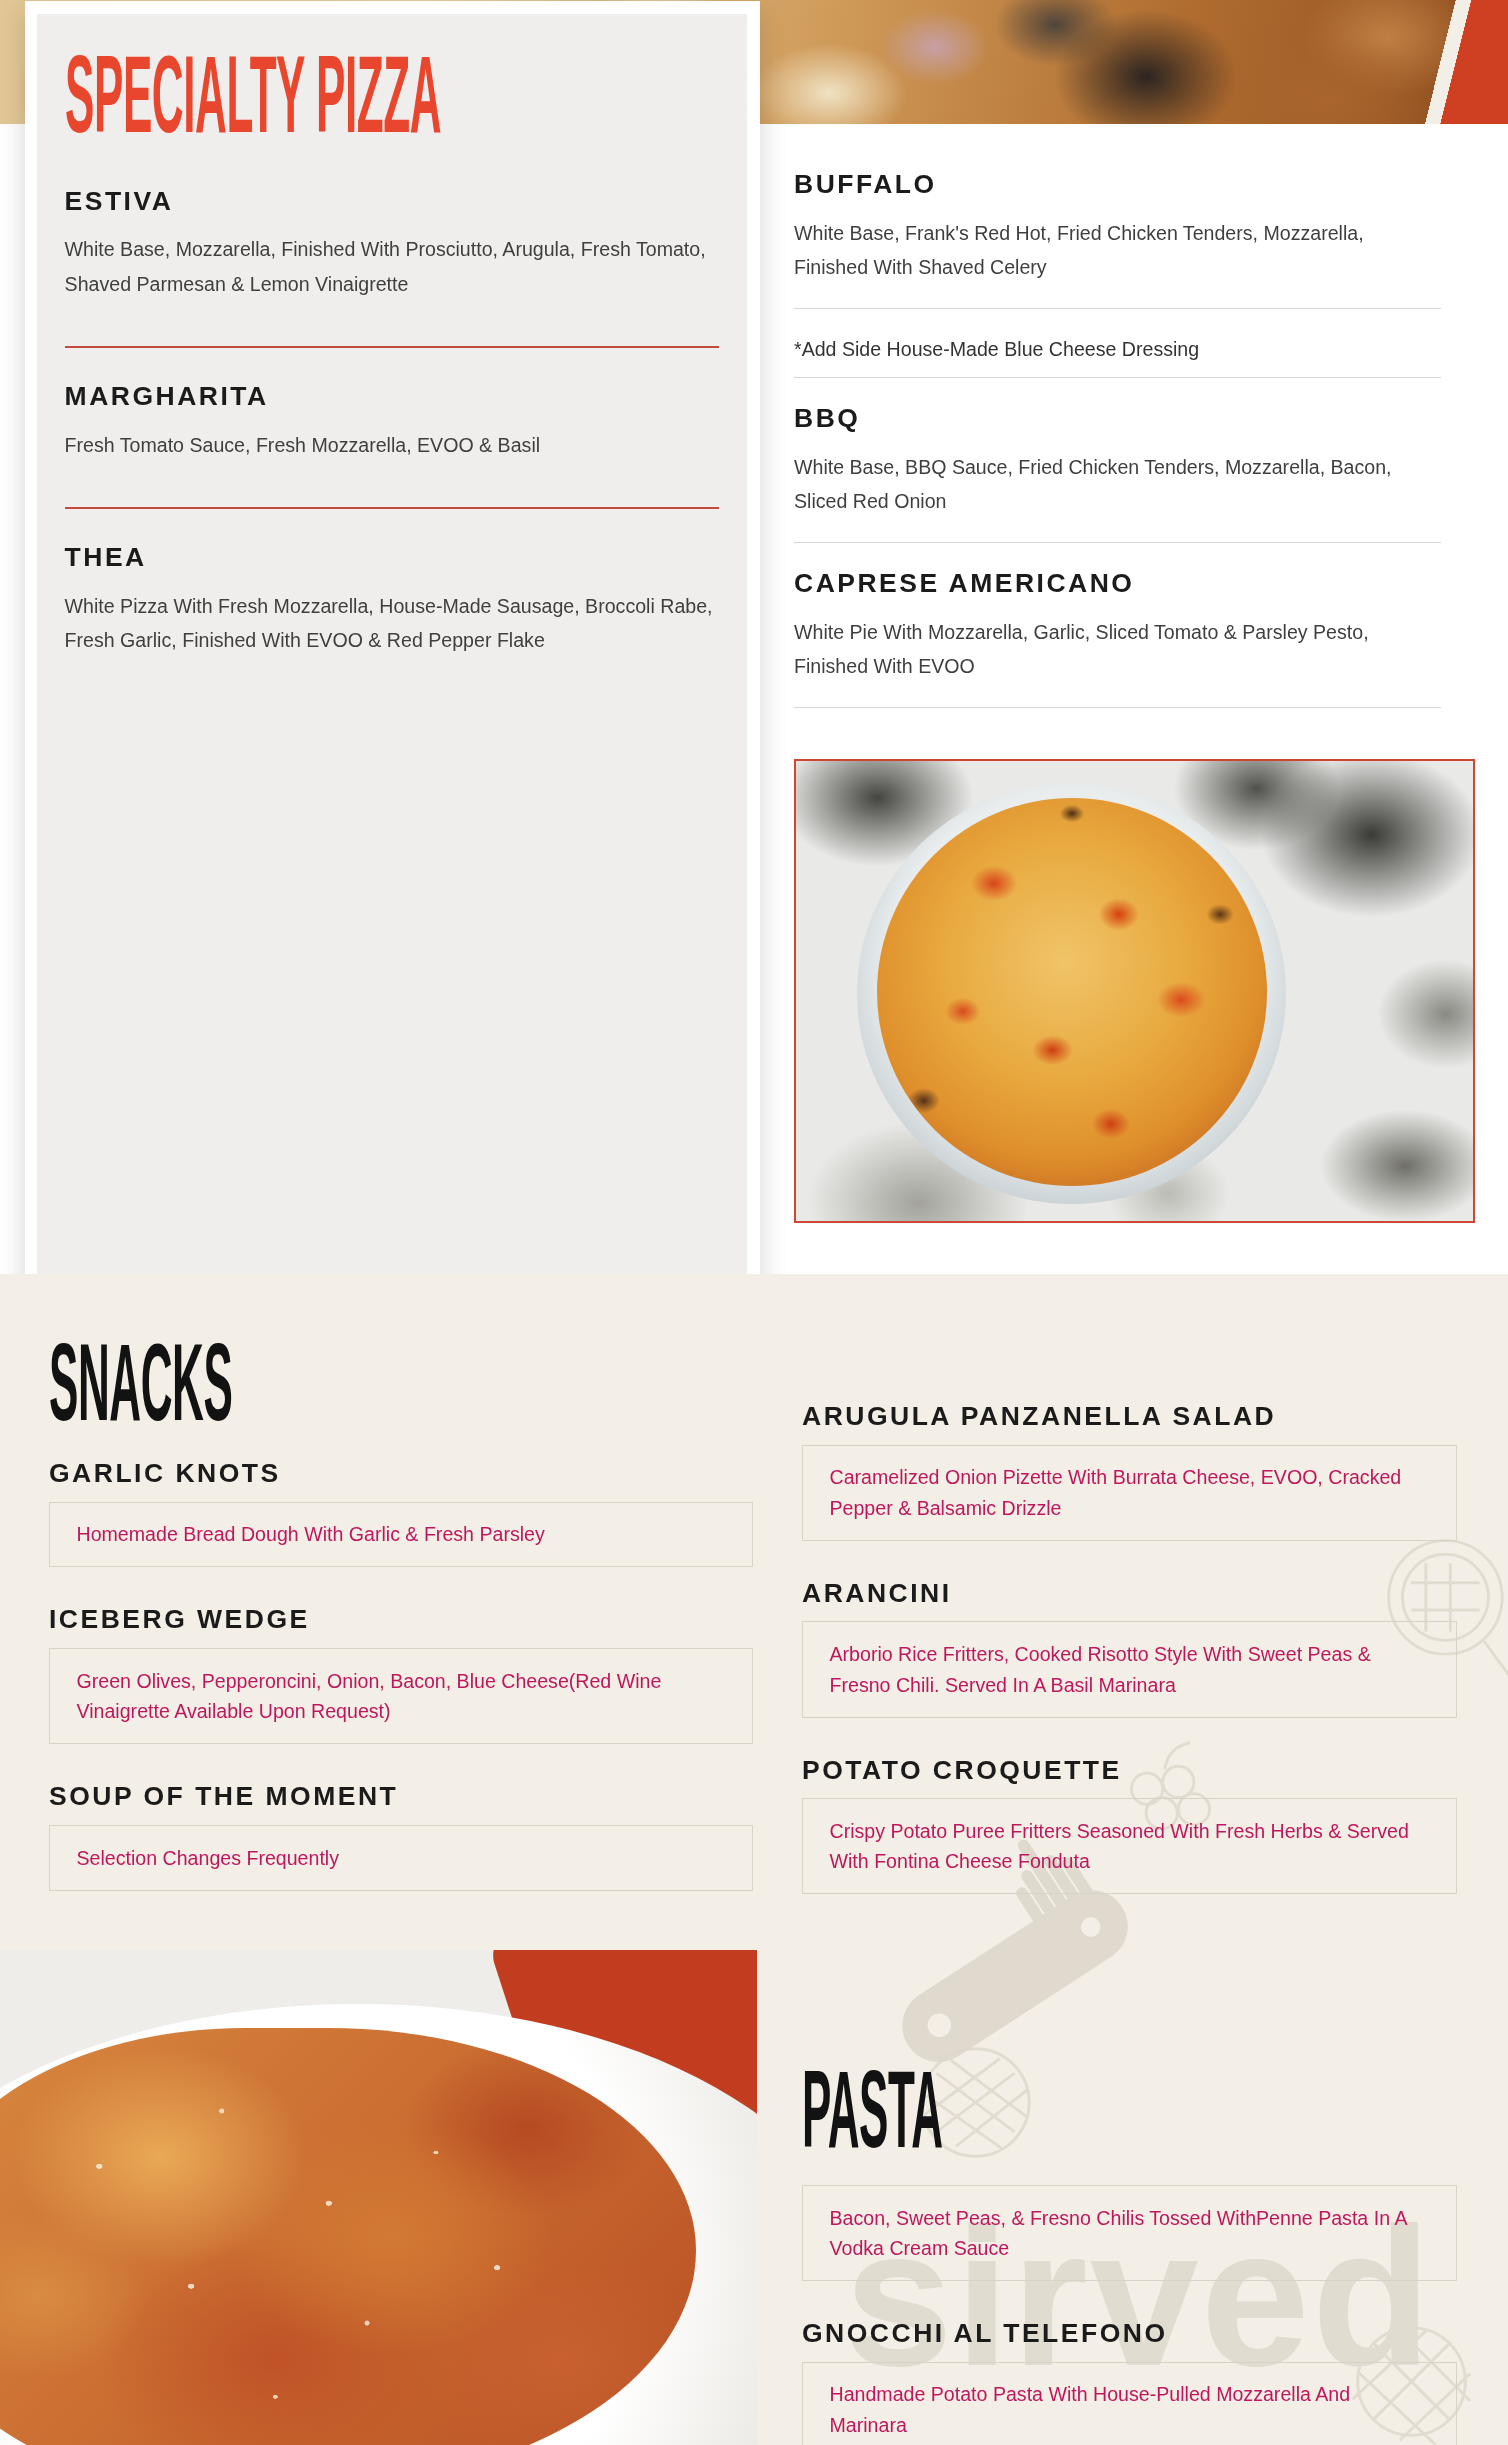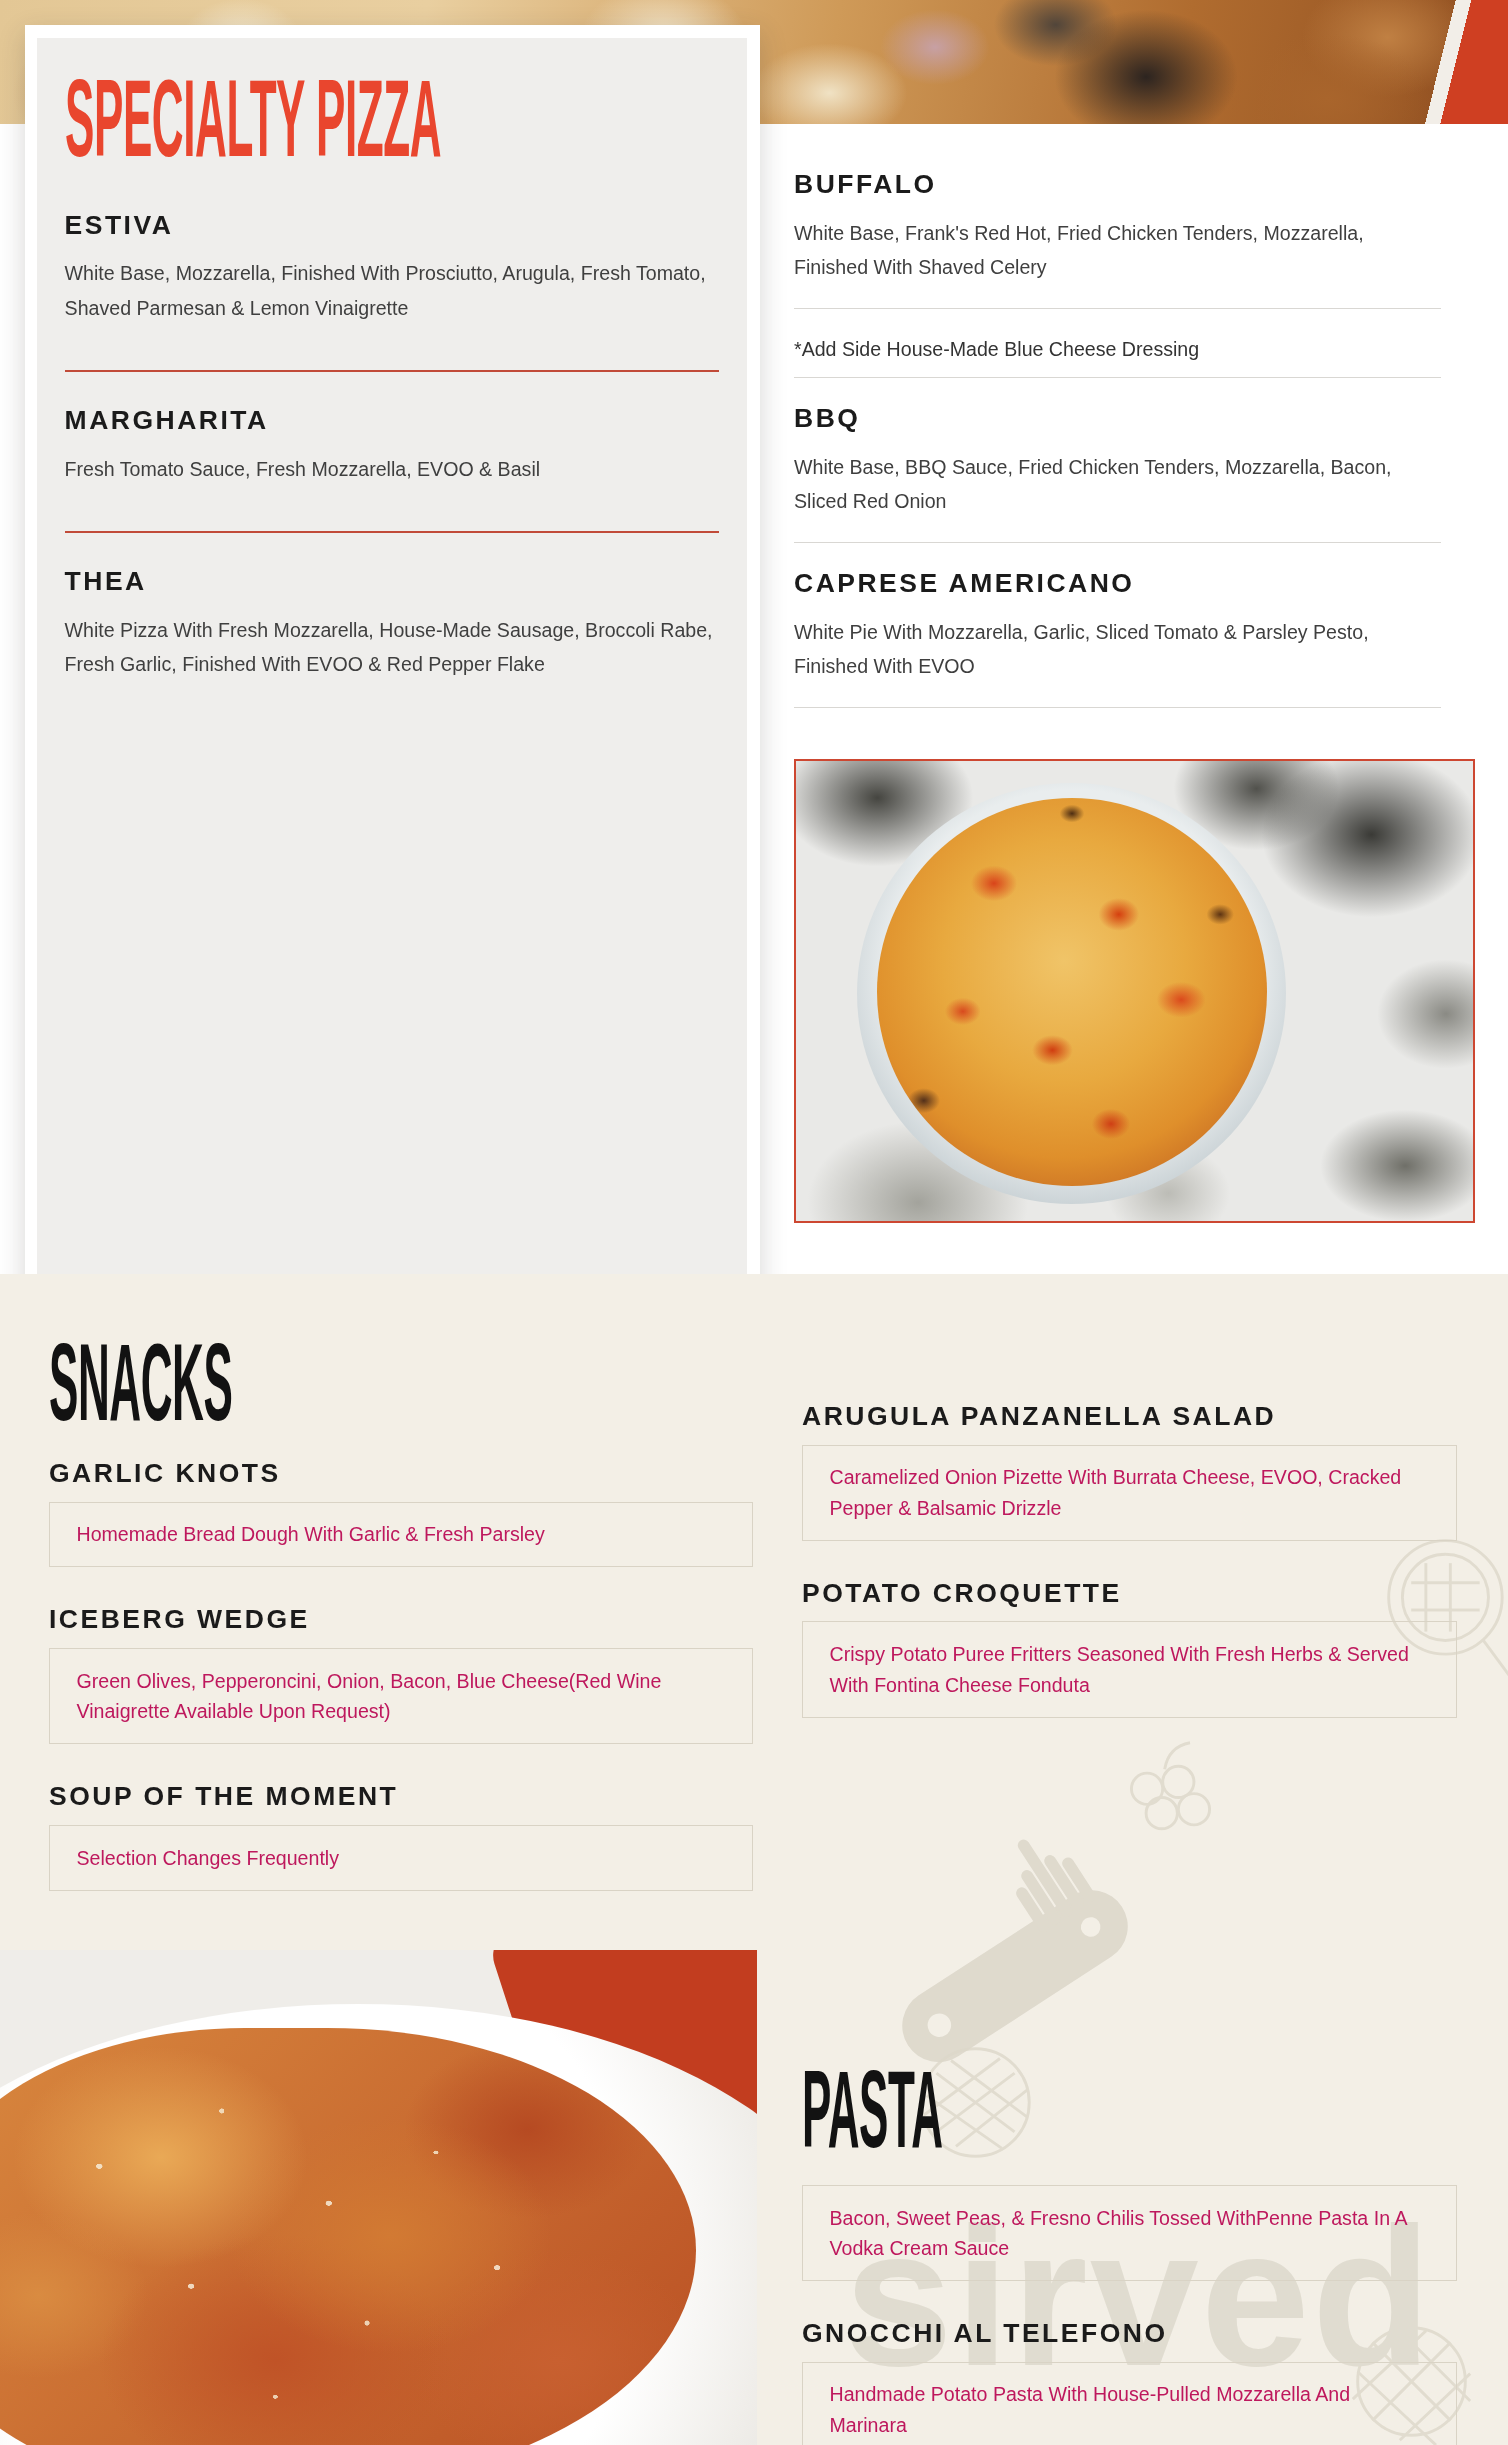--- a/index.html
+++ b/index.html
@@ -23,21 +23,21 @@
       radial-gradient(98px 74px at 30% 60%, #e9d3ab 0%, rgba(233,211,171,0) 70%),
       radial-gradient(88px 64px at 16% 35%, #f5ecd6 0%, rgba(245,236,214,0) 70%),
       radial-gradient(108px 83px at 6% 75%, #caa273 0%, rgba(202,162,115,0) 72%),
       radial-gradient(137px 88px at 88% 80%, #a9652c 0%, rgba(169,101,44,0) 75%),
       radial-gradient(118px 83px at 92% 30%, #c08043 0%, rgba(192,128,67,0) 72%),
       linear-gradient(100deg, #e3c795 0%, #e9cfa0 28%, #cf9a58 55%, #b06c2f 78%, #8e4d20 100%);
   }
 
   
   .card {
-    position:absolute; left:24.5px; top:25px; width:735px; height:1344px;
+    position:absolute; left:24.5px; top:1px; width:735px; height:1344px;
     background:#ffffff; padding:12.7px;
     box-shadow:0 7.8px 25.5px rgba(50,45,40,.20);
   }
   .card-inner { background:#efeeec; width:100%; height:100%; padding:29px 27.4px 0 27.4px; }
 
   .big-title { height:98px; overflow:visible; white-space:nowrap; }
   .big-title span {
     display:inline-block; font-weight:800; font-size:110px; line-height:.92;
     letter-spacing:-1px; transform:scaleX(.40); transform-origin:left top;
   }
@@ -294,20 +294,24 @@
         <div class="menu-box">Selection Changes Frequently</div>
       </div>
     </div>
 
     <div class="snacks-right">
       <div>
         <div class="item-name">ARUGULA PANZANELLA SALAD</div>
         <div class="menu-box">Caramelized Onion Pizette With Burrata Cheese, EVOO, Cracked Pepper &amp; Balsamic Drizzle</div>
       </div>
 
+      <div>
+        <div class="item-name">ARANCINI</div>
+        <div class="menu-box">Arborio Rice Fritters, Cooked Risotto Style With Sweet Peas &amp; Fresno Chili. Served In A Basil Marinara</div>
+      </div>
 
       <div>
         <div class="item-name">POTATO CROQUETTE</div>
         <div class="menu-box">Crispy Potato Puree Fritters Seasoned With Fresh Herbs &amp; Served With Fontina Cheese Fonduta</div>
       </div>
     </div>
 
     <div class="photo-pasta">
       <div class="red-tr"></div>
       <div class="red-br"></div>

